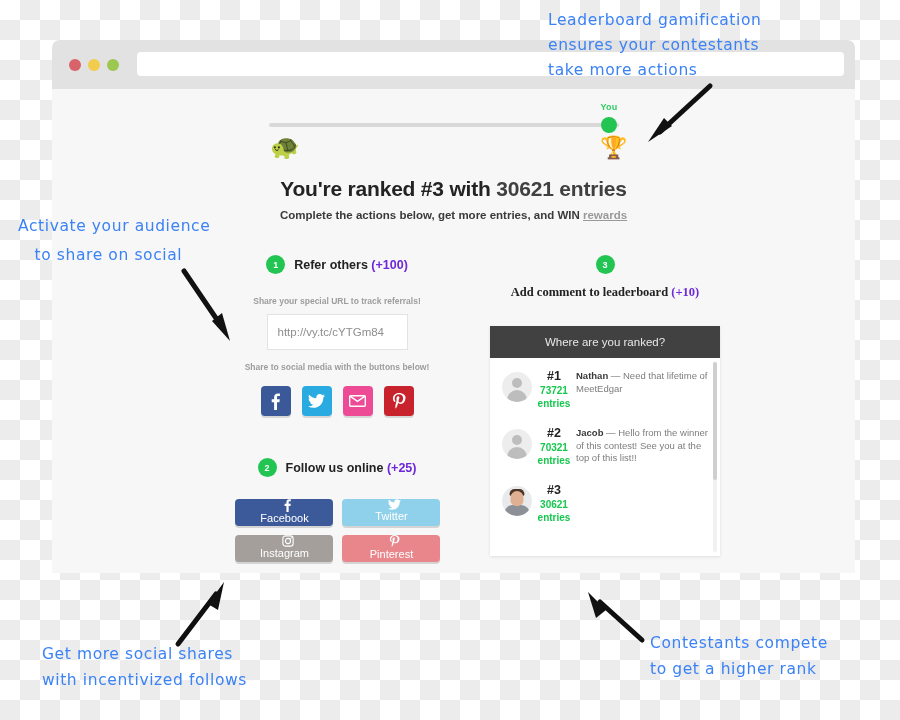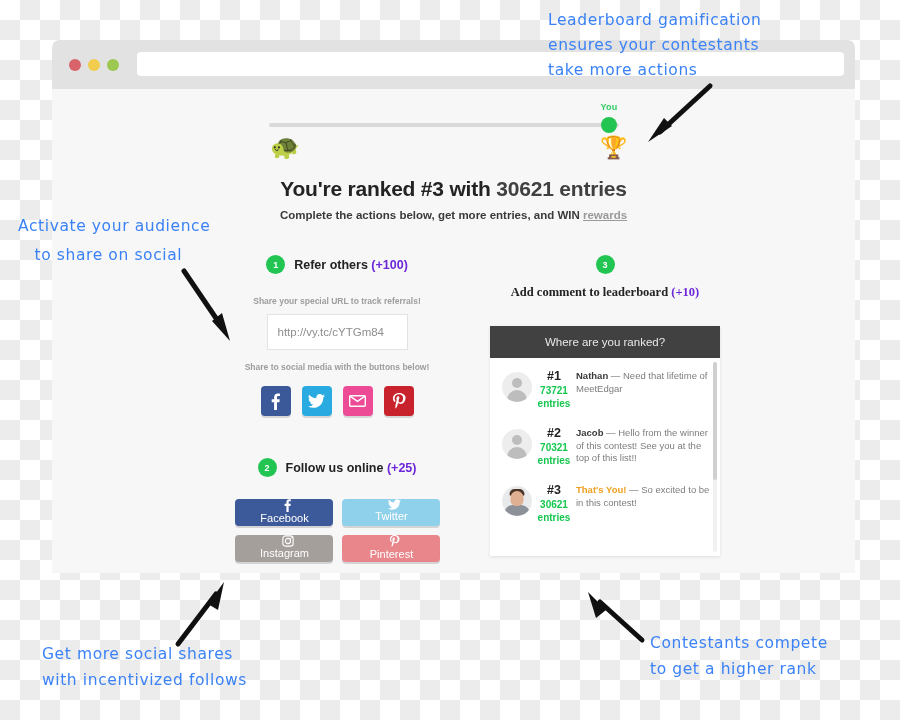--- a/index.html
+++ b/index.html
@@ -326,21 +326,20 @@
             <div class="av photo">
               <div class="p-shirt"></div>
                 <div class="p-hair"></div>
                 <div class="p-face"></div>
             </div>
             <div class="rank">
               <div class="n">#3</div>
               <div class="e">30621</div>
               <div class="e">entries</div>
             </div>
-            <div class="cmt"><span class="you">That's You!</span><span> — </span><span>So excited to be in this contest!</span></div>
           </div>
 
           <div id="lb-scroll-track"></div>
           <div id="lb-scroll-thumb"></div>
         </div>
       </div>
     </div>
 
   </div>
 </div>

